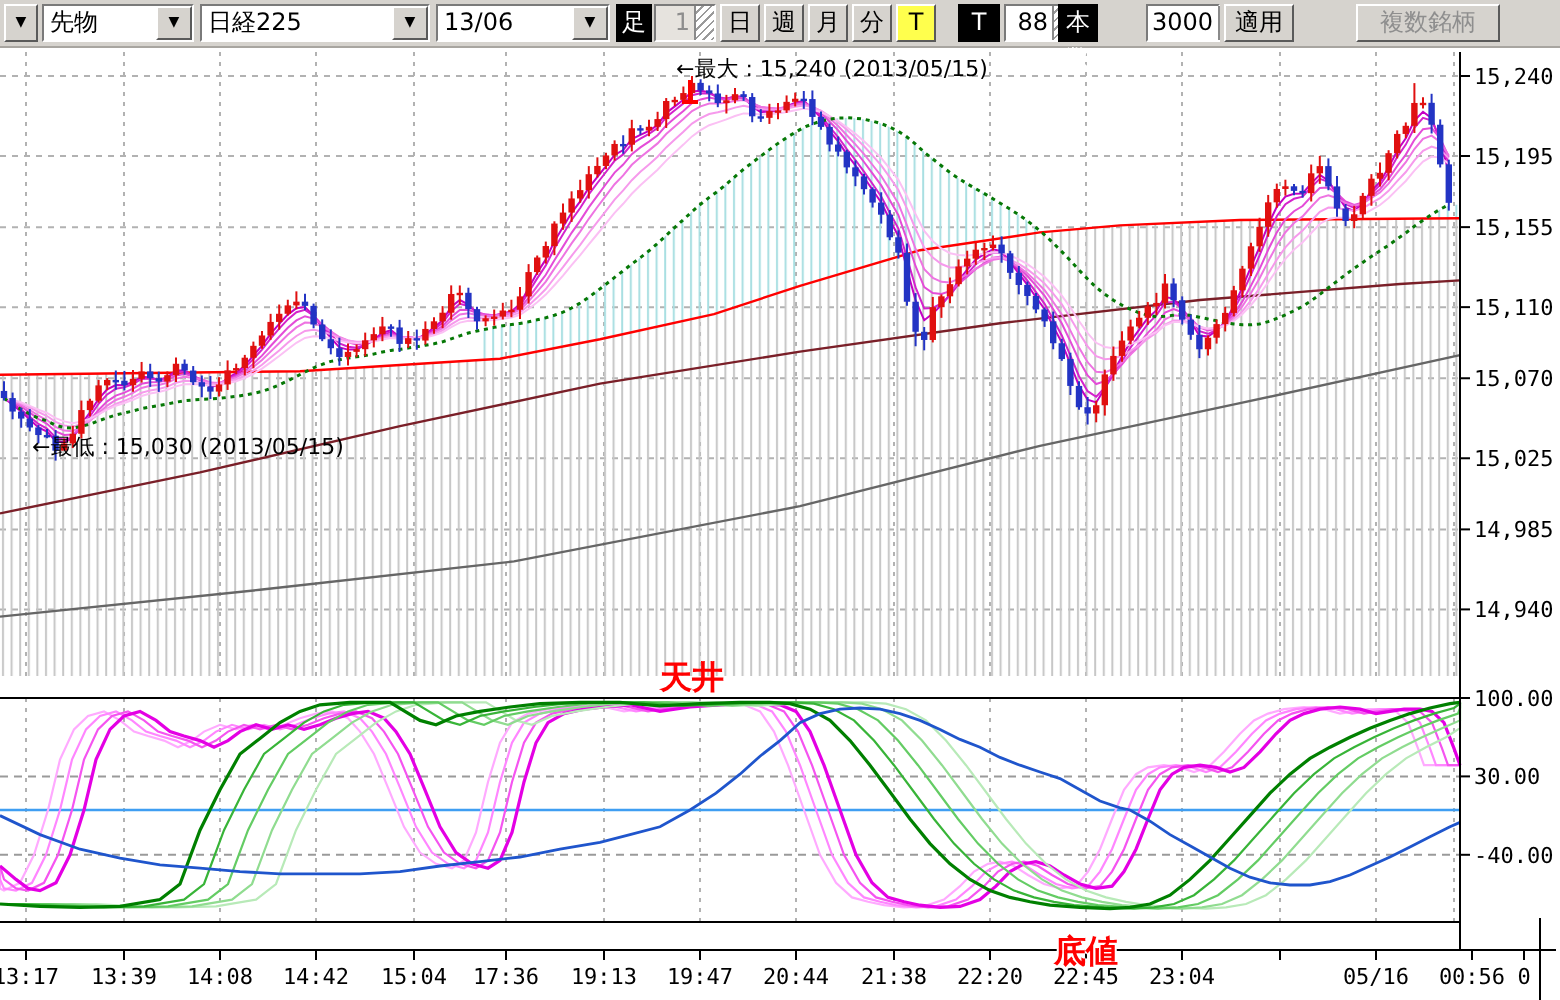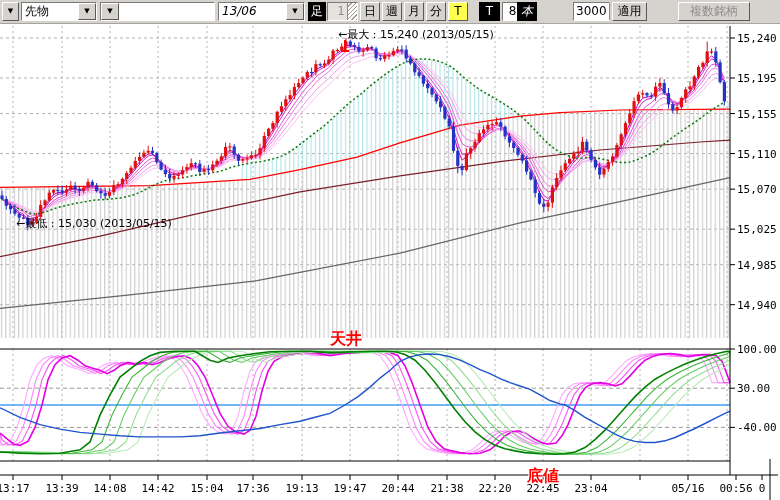--- a/index.html
+++ b/index.html
@@ -537,24 +537,25 @@
 
   <div class="toolbar">
     <div class="tb btn ddbtn" style="left:2px;width:17px;">▼</div>
 
     <div class="tb combo" style="left:21px;width:76px;">
       <span class="txt">先物</span>
       <span class="dd">▼</span>
     </div>
 
     <div class="tb combo" style="left:100px;width:115px;">
+      <span class="txt">日経225</span>
       <span class="dd">▼</span>
     </div>
 
-    <div class="tb combo" style="left:218px;width:87px;font-style:italic;">
+    <div class="tb combo" style="left:218px;width:87px;">
       <span class="txt">13/06</span>
       <span class="dd">▼</span>
     </div>
 
     <div class="tb blabel" style="left:308px;width:18px;">足</div>
 
     <div class="tb spin off" style="left:327px;width:31px;">
       <span class="val">1</span>
       <span class="grip"></span>
     </div>
@@ -565,21 +566,21 @@
     <div class="tb btn" style="left:426px;width:20px;">分</div>
     <div class="tb btn yellow" style="left:448px;width:20px;">T</div>
 
     <div class="tb blabel" style="left:479px;width:21px;">T</div>
 
     <div class="tb spin" style="left:502px;width:35px;">
       <span class="val">88</span>
       <span class="grip"></span>
     </div>
 
-    <div class="tb blabel" style="left:517px;width:20px;font-style:italic;">本数</div>
+    <div class="tb blabel" style="left:529px;width:20px;">本数</div>
 
     <div class="tb spin" style="left:573px;width:37px;">
       <span class="val">3000</span>
       <span class="grip"></span>
     </div>
 
     <div class="tb btn" style="left:612px;width:35px;text-align:center;">適用</div>
 
     <div class="tb btn gray-text" style="left:678px;width:72px;">複数銘柄</div>
   </div>

